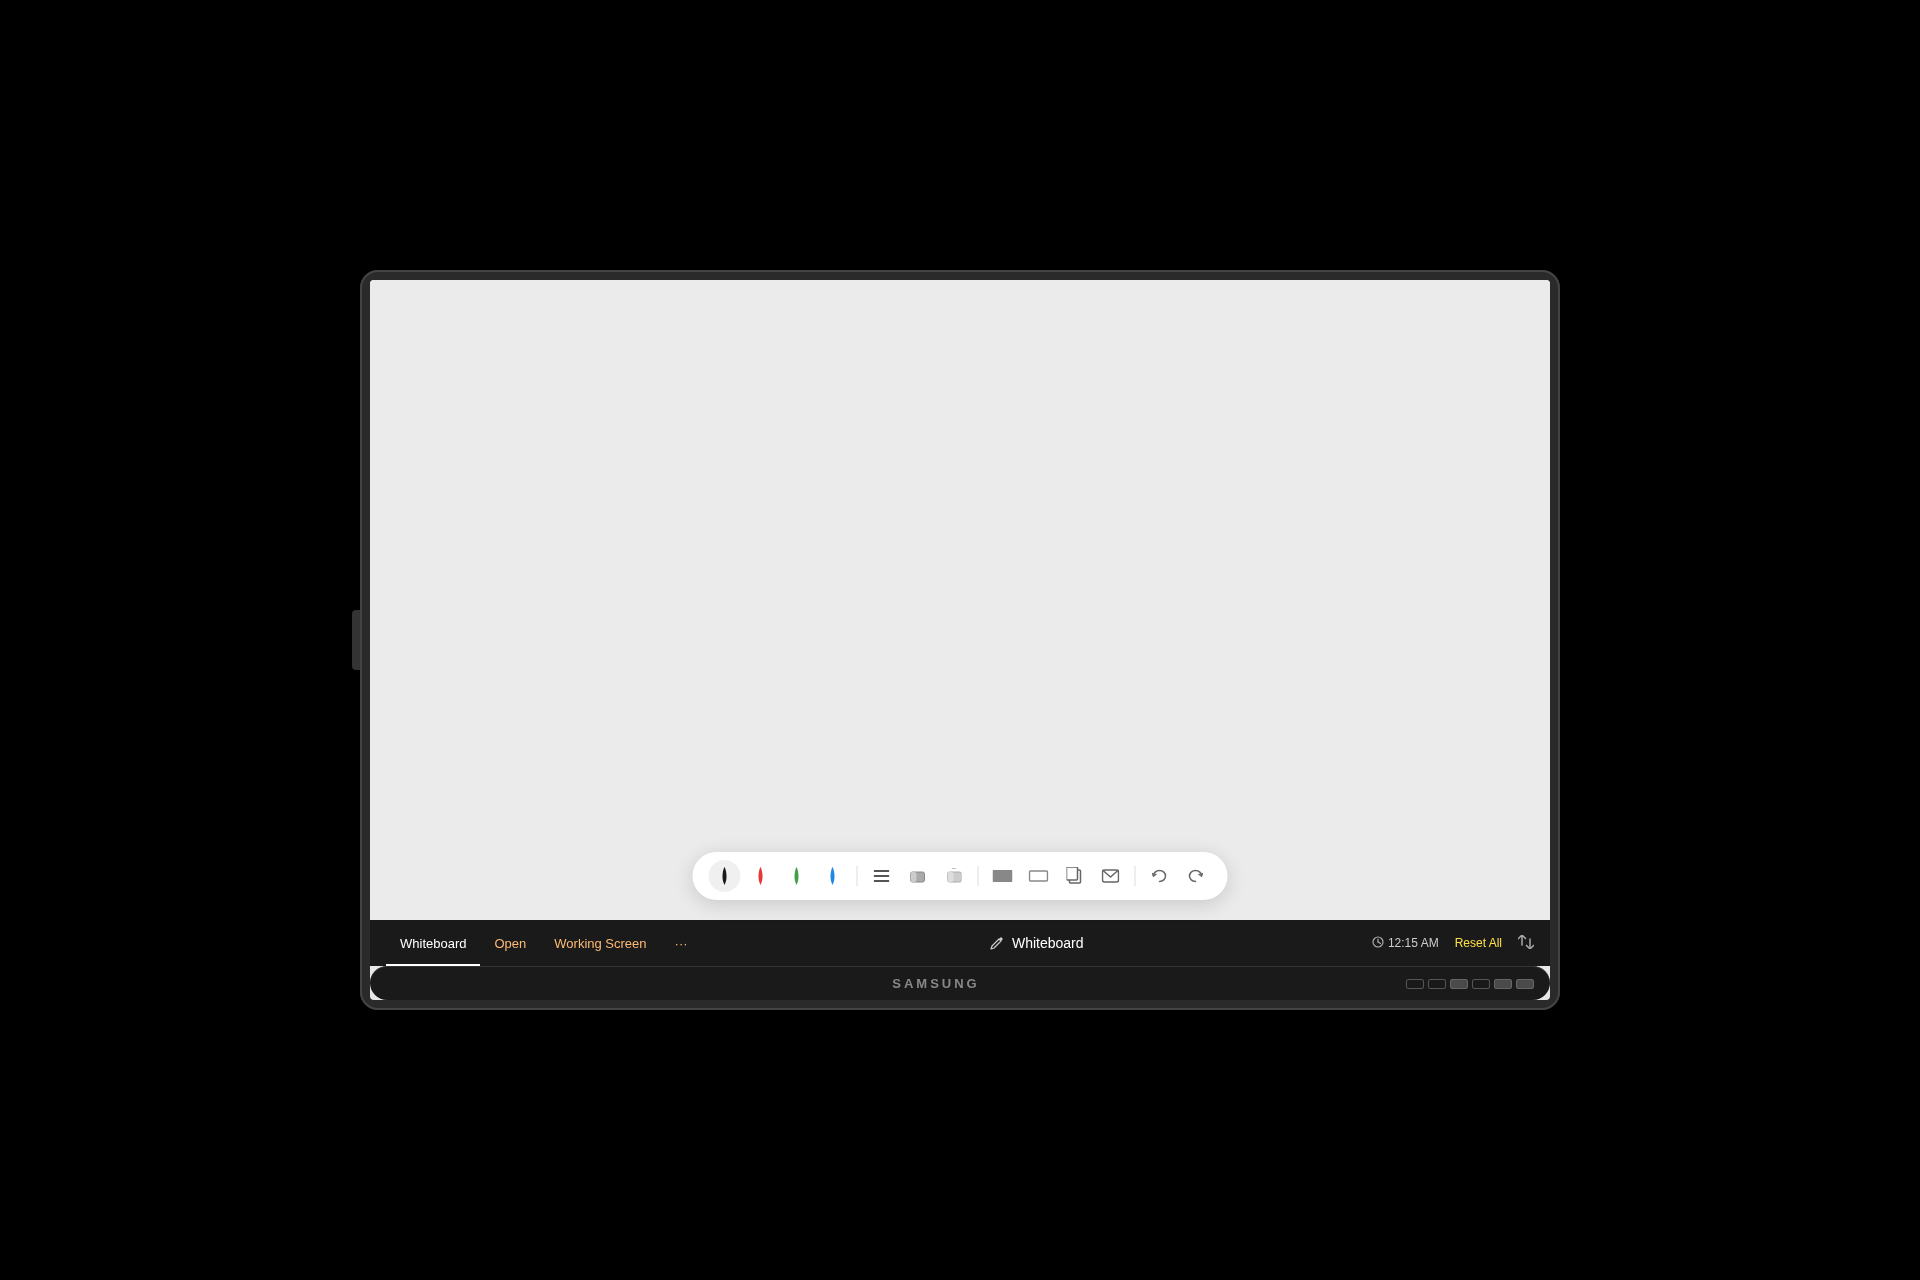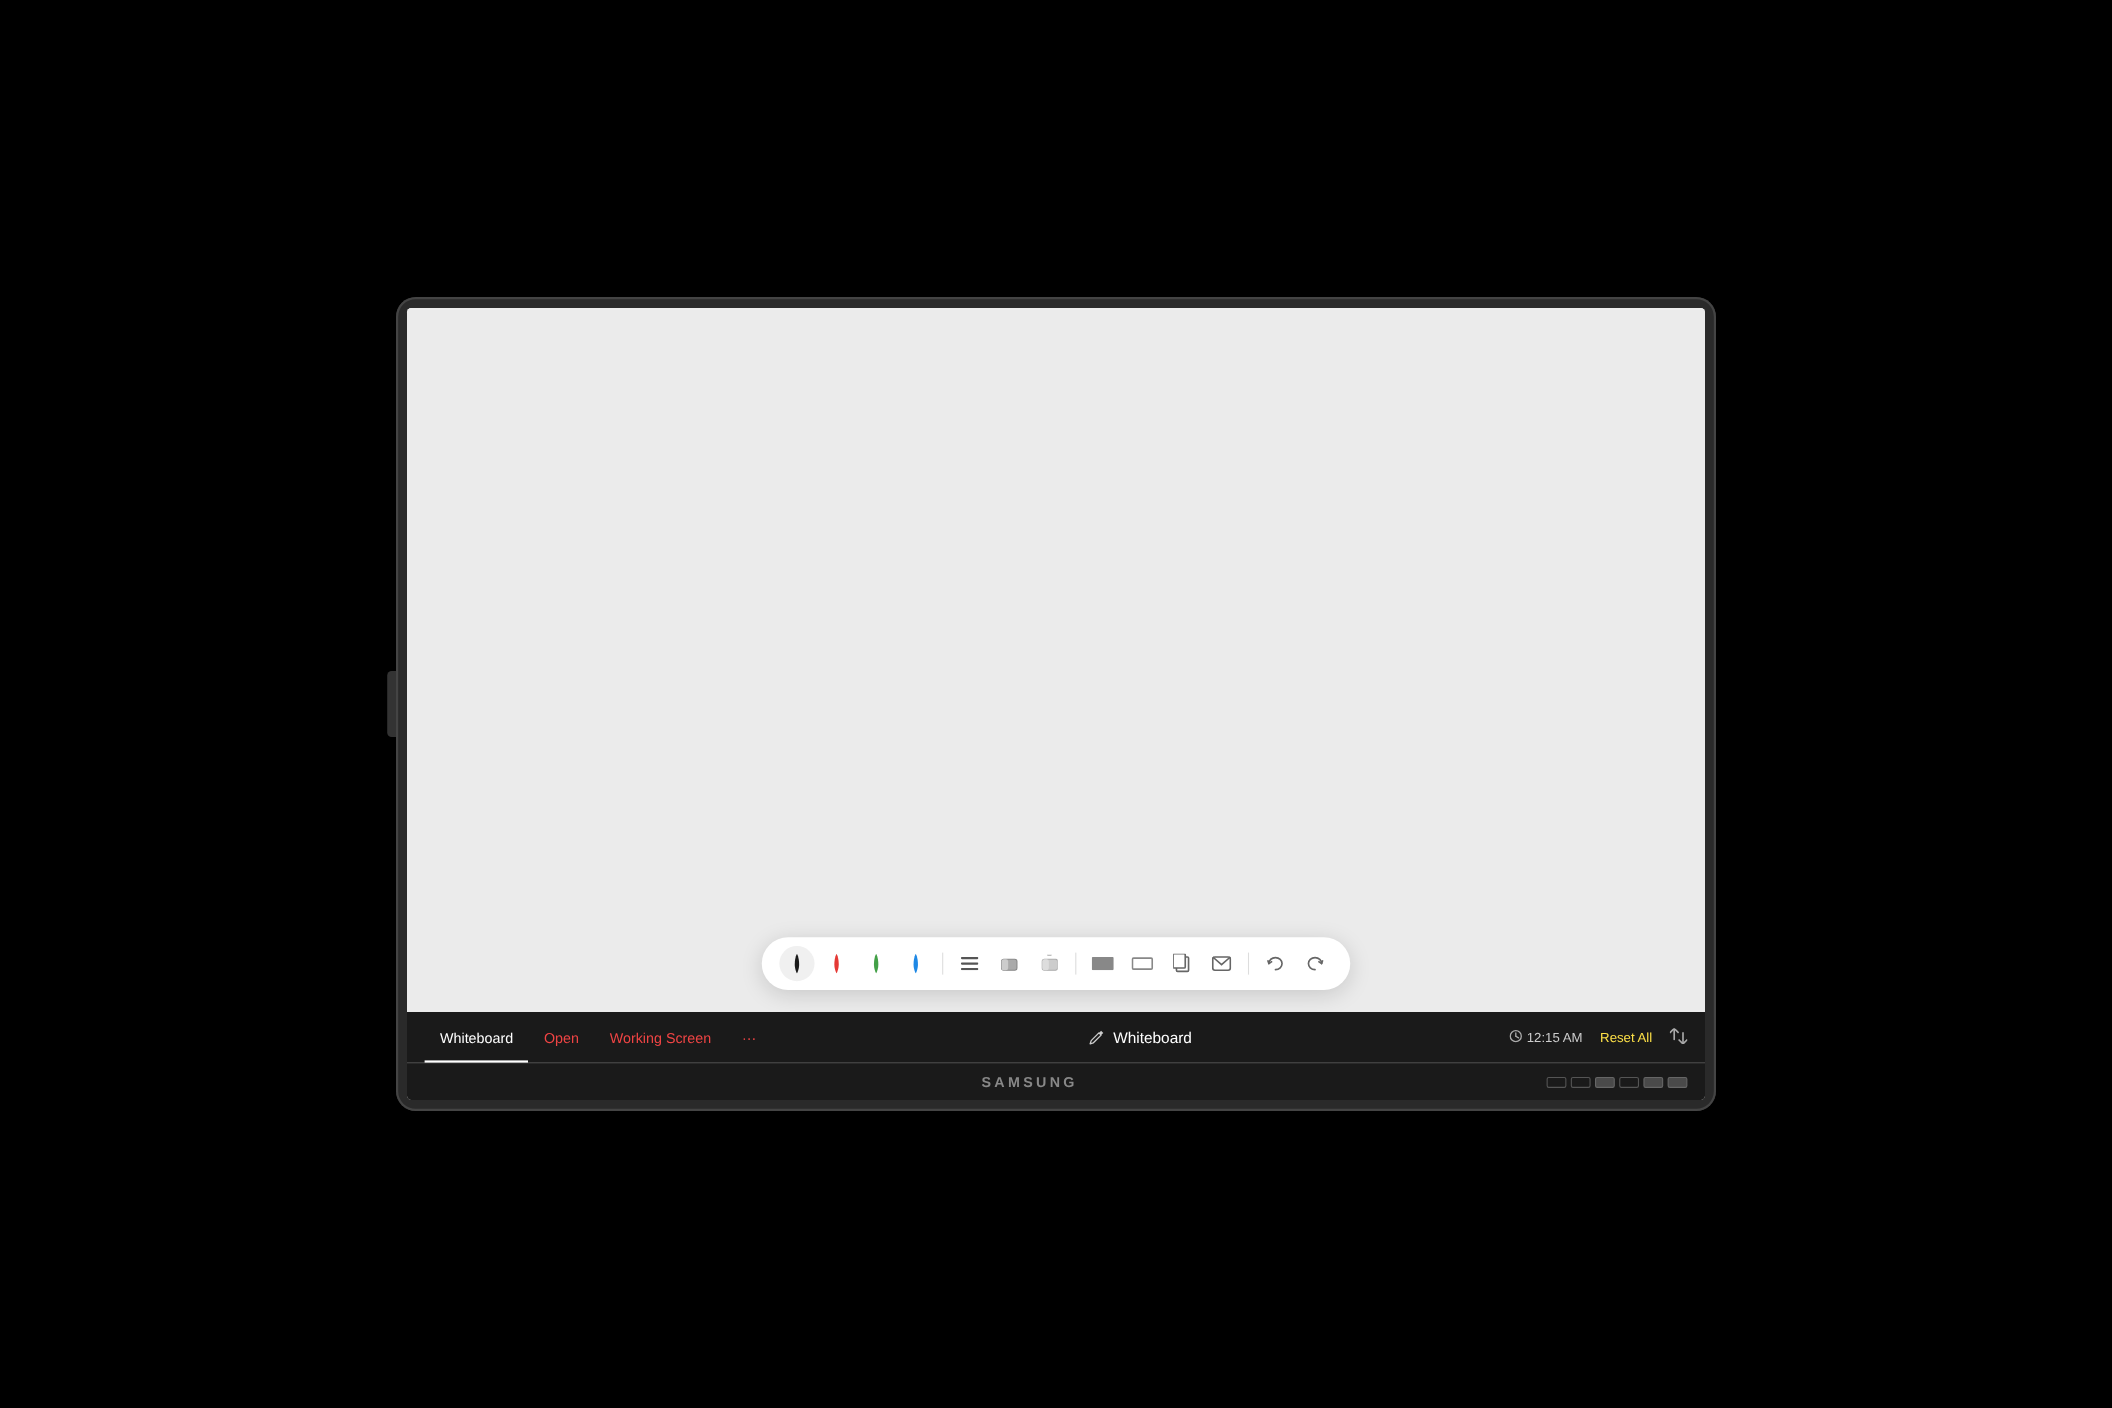--- a/index.html
+++ b/index.html
@@ -93,21 +93,21 @@
       display: flex;
       align-items: center;
       gap: 0;
     }
 
     .taskbar-tab {
       padding: 0 14px;
       height: 46px;
       display: flex;
       align-items: center;
-      color: #ef4444;
+      color: #fdba74;
       font-size: 13px;
       cursor: pointer;
       position: relative;
     }
 
     .taskbar-tab.active {
       color: #fff;
     }
 
     .taskbar-tab.active::after {
@@ -169,20 +169,21 @@
 
     
     .brand-bar {
       height: 34px;
       background: #1a1a1a;
       display: flex;
       align-items: center;
       justify-content: space-between;
       padding: 0 16px;
       border-top: 1px solid #333;
+      border-radius: 17px;
     }
 
     .brand-name {
       flex: 1;
       text-align: center;
       color: #888;
       font-size: 13px;
       letter-spacing: 3px;
       font-weight: 600;
     }

